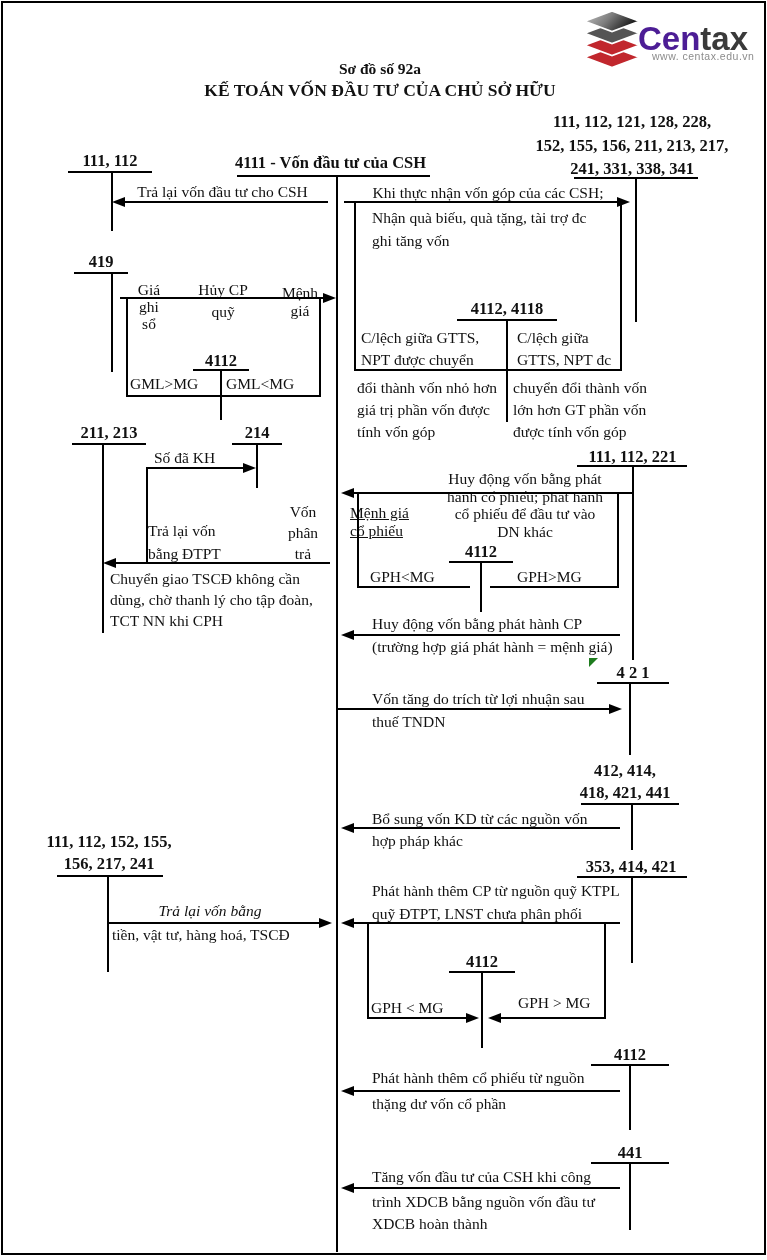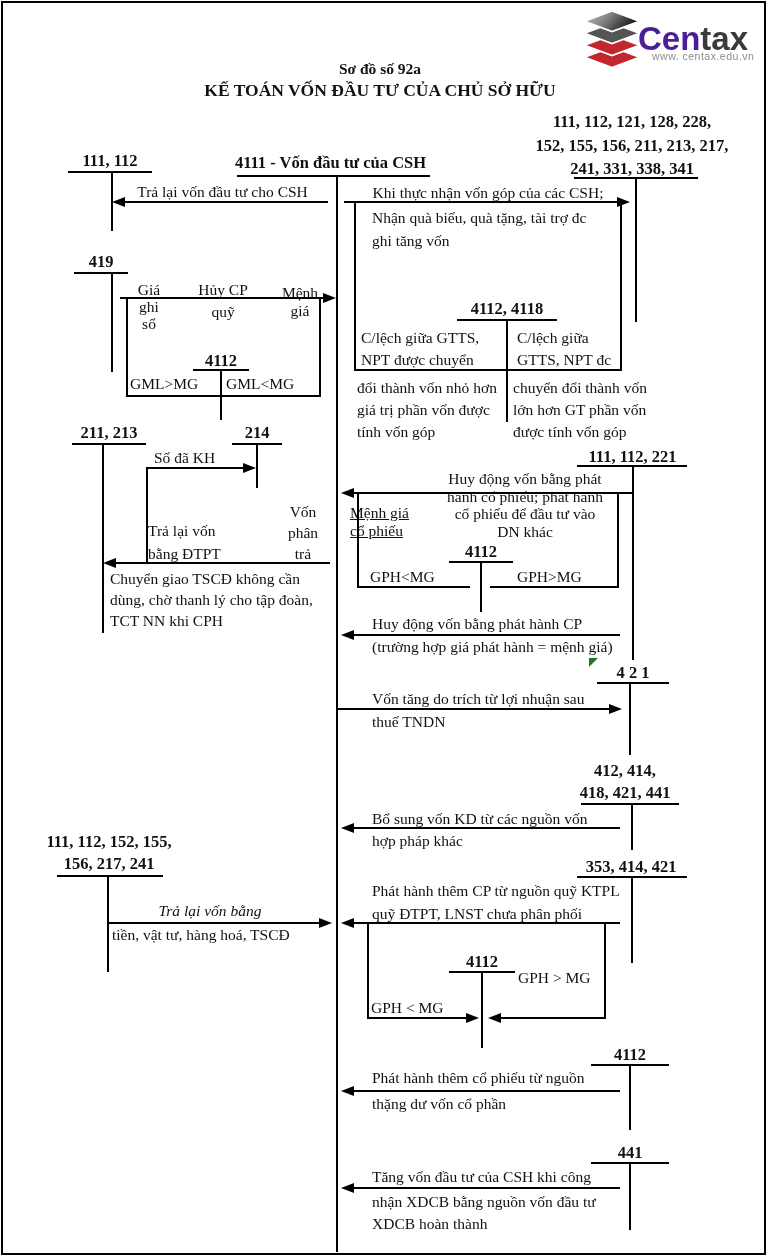--- a/index.html
+++ b/index.html
@@ -186,35 +186,35 @@
   <div class="t" style="left:372px;top:880px;">Phát hành thêm CP từ nguồn quỹ KTPL</div>
   <div class="t" style="left:372px;top:903px;">quỹ ĐTPT, LNST chưa phân phối</div>
   <div class="hl" style="left:353px;top:922px;width:267px;"></div>
   <div class="al" style="left:341px;top:918px;"></div>
   <div class="vl" style="left:367px;top:923px;height:95px;"></div>
   <div class="vl" style="left:604px;top:923px;height:95px;"></div>
   <div class="t c b" style="left:449px;top:951px;width:66px;">4112</div>
   <div class="hl" style="left:449px;top:971px;width:66px;"></div>
   <div class="vl" style="left:481px;top:973px;height:75px;"></div>
   <div class="t" style="left:371px;top:997px;">GPH &lt; MG</div>
-  <div class="t" style="left:518px;top:967px;text-align:center;">GPH &gt; MG</div>
+  <div class="t" style="left:518px;top:992px;text-align:center;">GPH &gt; MG</div>
   <div class="hl" style="left:367px;top:1017px;width:100px;"></div>
   <div class="ar" style="left:466px;top:1013px;"></div>
   <div class="hl" style="left:500px;top:1017px;width:106px;"></div>
   <div class="al" style="left:488px;top:1013px;"></div>
 
   <div class="t c b" style="left:591px;top:1044px;width:78px;">4112</div>
   <div class="hl" style="left:591px;top:1064px;width:78px;"></div>
   <div class="vl" style="left:629px;top:1066px;height:64px;"></div>
   <div class="t" style="left:372px;top:1067px;">Phát hành thêm cổ phiếu từ nguồn</div>
   <div class="hl" style="left:353px;top:1090px;width:267px;"></div>
   <div class="al" style="left:341px;top:1086px;"></div>
   <div class="t" style="left:372px;top:1093px;">thặng dư vốn cổ phần</div>
 
   <div class="t c b" style="left:591px;top:1142px;width:78px;">441</div>
   <div class="hl" style="left:591px;top:1162px;width:78px;"></div>
   <div class="vl" style="left:629px;top:1164px;height:66px;"></div>
   <div class="t" style="left:372px;top:1166px;">Tăng vốn đầu tư của CSH khi công</div>
   <div class="hl" style="left:353px;top:1187px;width:267px;"></div>
   <div class="al" style="left:341px;top:1183px;"></div>
-  <div class="t" style="left:372px;top:1191px;">nhận XDCB bằng nguồn vốn đầu tư</div>
+  <div class="t" style="left:372px;top:1191px;">trình XDCB bằng nguồn vốn đầu tư</div>
   <div class="t" style="left:372px;top:1213px;">XDCB hoàn thành</div>
 </div>
 
 </body></html>

